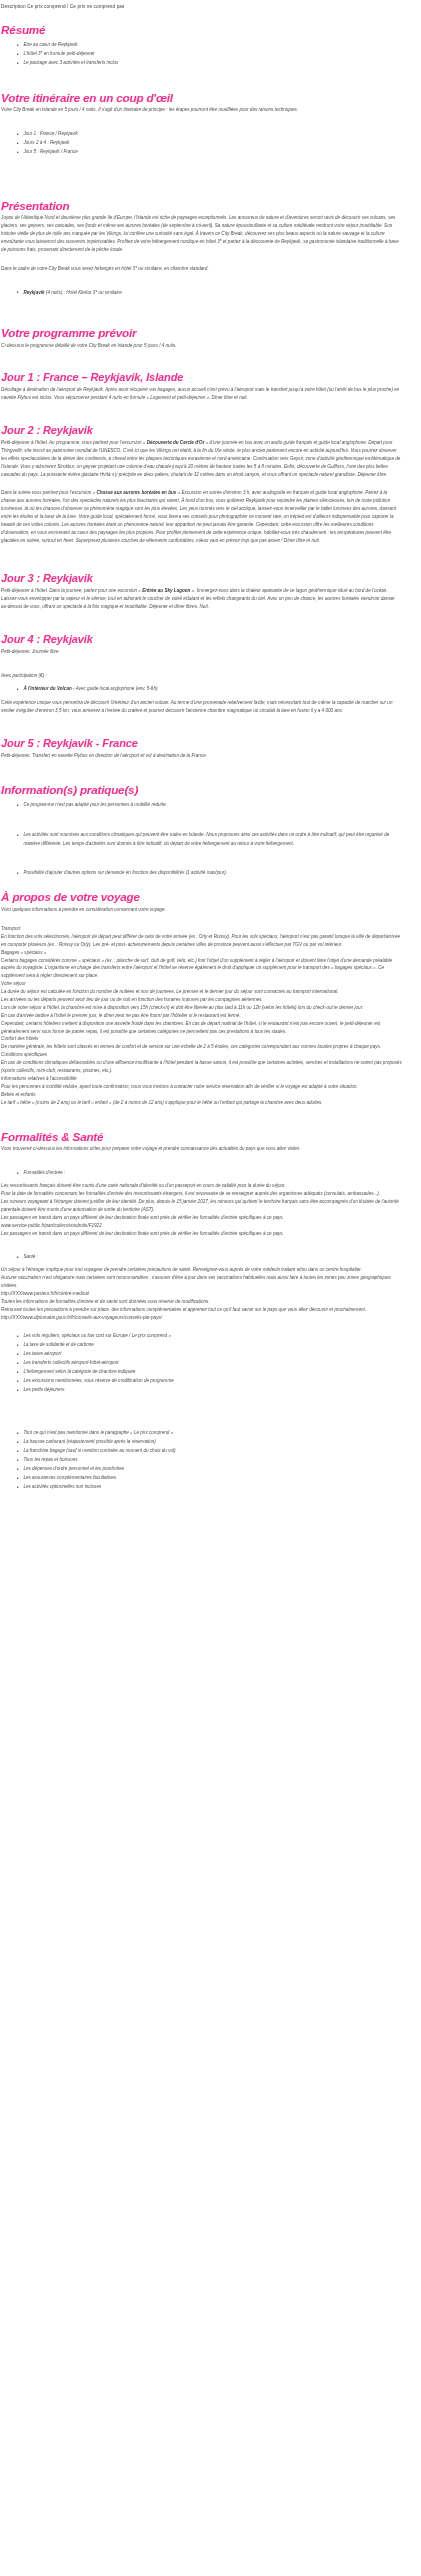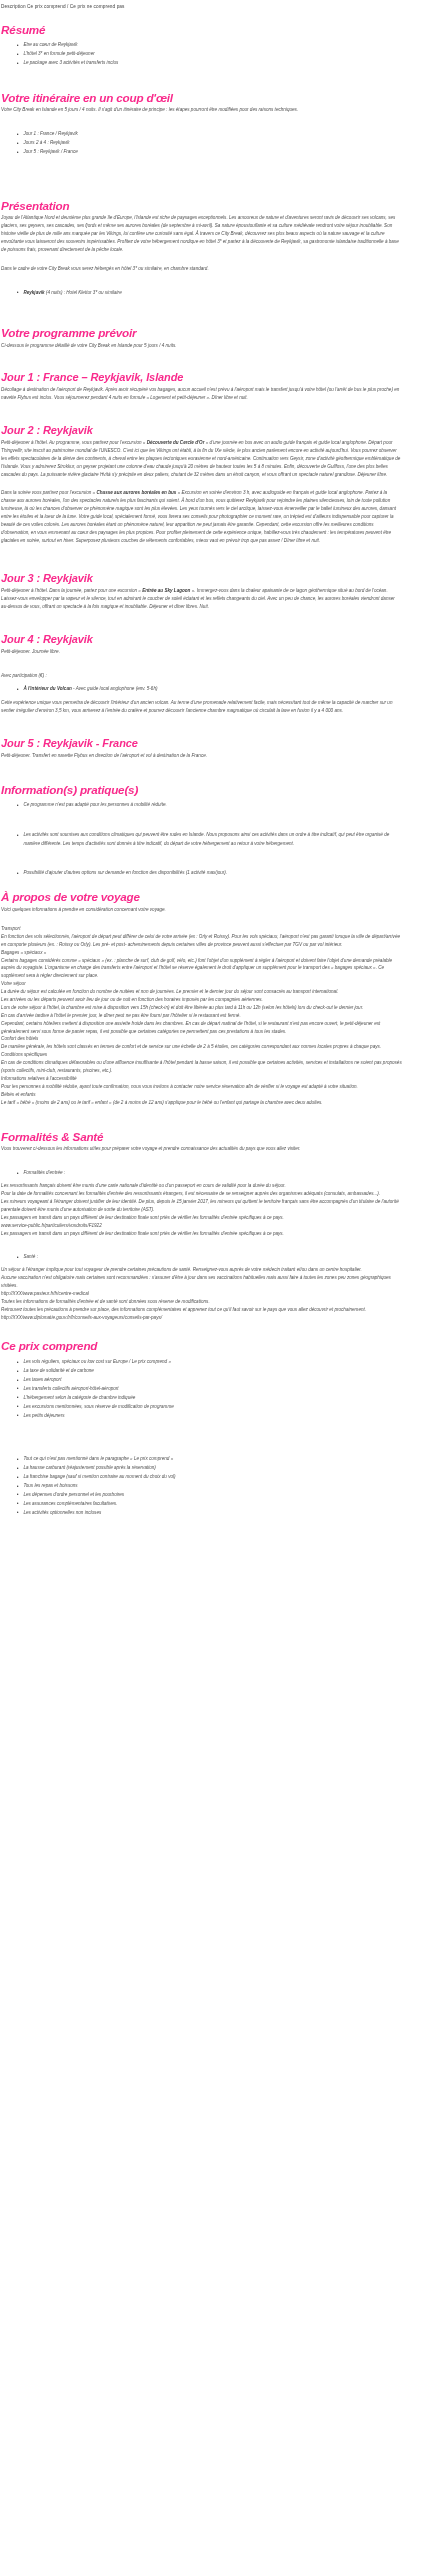--- a/index.html
+++ b/index.html
@@ -248,21 +248,20 @@
     <p class="body">Un séjour à l'étranger implique pour tout voyageur de prendre certaines précautions de santé. Renseignez-vous auprès de votre médecin traitant et/ou dans un centre hospitalier.</p>
     <p class="body">Aucune vaccination n'est obligatoire mais certaines sont recommandées : s'assurer d'être à jour dans ses vaccinations habituelles mais aussi faire à toutes les zones peu zones géographiques visitées.</p>
     <p class="body">http://XXX/www.pasteur.fr/fr/centre-medical</p>
     <p class="body">Toutes les informations de formalités d'entrée et de santé sont données sous réserve de modifications.</p>
     <p class="body">Retrouvez toutes les précautions à prendre sur place, des informations complémentaires et apprenez tout ce qu'il faut savoir sur le pays que vous allez découvrir et prochainement.</p>
     <p class="body">http://XXX/www.diplomatie.gouv.fr/fr/conseils-aux-voyageurs/conseils-par-pays/</p>
   </div>
 
   <div class="spacer-s"></div>
 
-  <h1 class="sec">Ce prix comprend</h1>
   <ul class="bl">
     <li>Les vols réguliers, spéciaux ou low cost sur Europe / Le prix comprend »</li>
     <li>La taxe de solidarité et de carbone</li>
     <li>Les taxes aéroport</li>
     <li>Les transferts collectifs aéroport-hôtel-aéroport</li>
     <li>L'hébergement selon la catégorie de chambre indiquée</li>
     <li>Les excursions mentionnées, sous réserve de modification de programme</li>
     <li>Les petits déjeuners</li>
   </ul>
 

